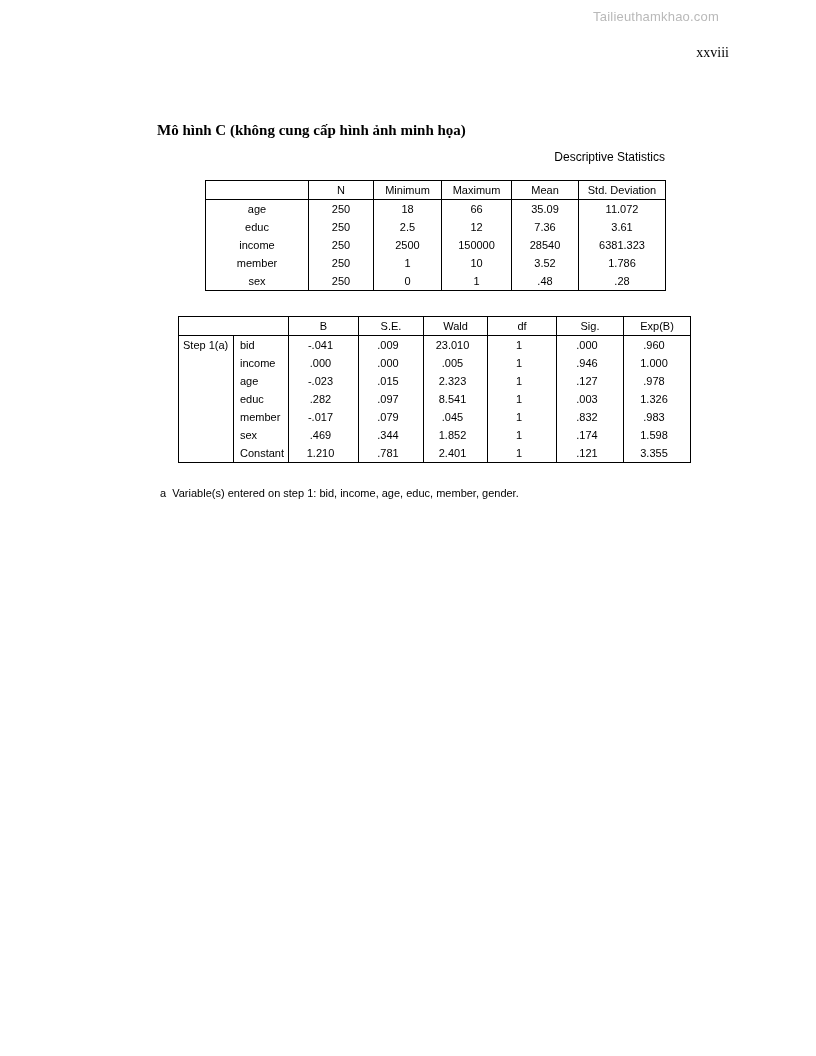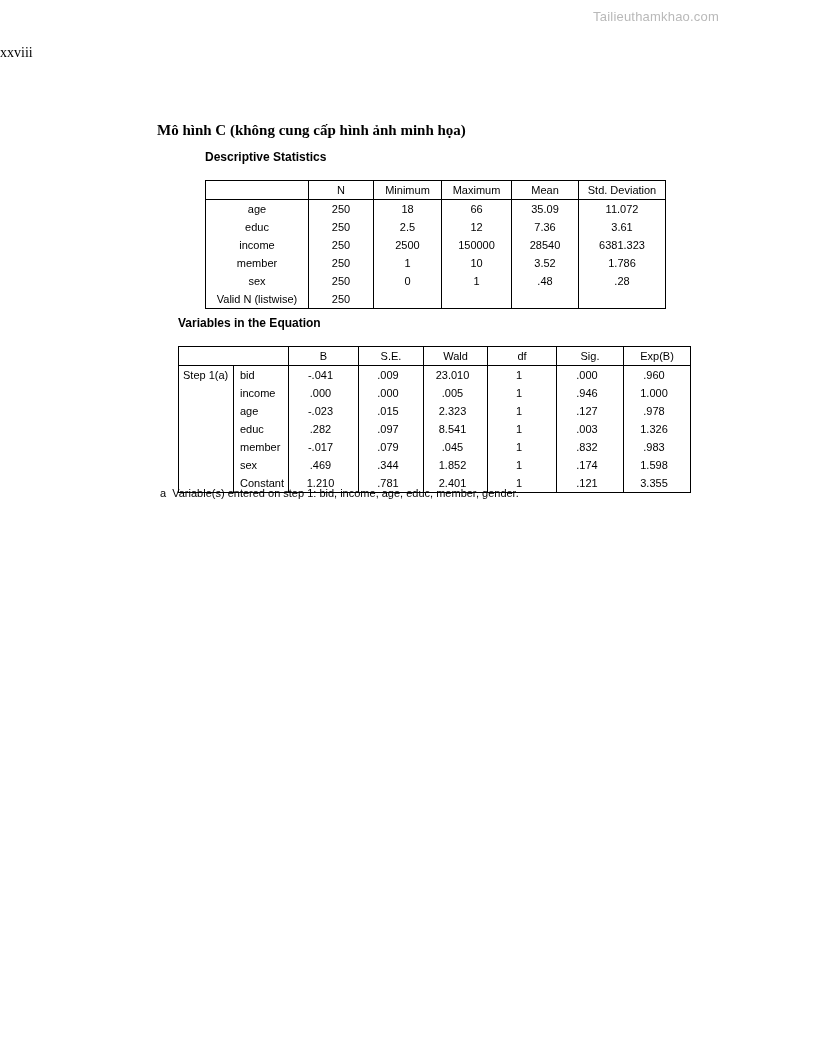--- a/index.html
+++ b/index.html
@@ -17,41 +17,41 @@
     right: 10px;
     font-size: 13px;
     color: #b9b9b9;
     letter-spacing: 0.2px;
   }
   .page-number {
     position: absolute;
     top: 45px;
     left: 0;
     width: 100%;
-    text-align: left;
+    text-align: right;
     font-family: "Liberation Serif", serif;
     font-size: 14px;
     color: #000;
   }
   .heading {
     position: absolute;
     top: 122px;
     left: 157px;
     font-family: "Liberation Serif", serif;
     font-size: 15px;
     font-weight: bold;
     color: #000;
   }
   .table-block { position: absolute; }
   .table-block.t1 { top: 150px; left: 205px; width: 460px; }
   .table-block.t2 { top: 316px; left: 178px; width: 512px; }
   .table-title {
-    text-align: left;
+    text-align: right;
     font-size: 12px;
-    font-weight: bold;
+    font-weight: normal;
     color: #000;
     margin: 0 0 16px 0;
   }
   table {
     border-collapse: collapse;
     table-layout: fixed;
     background: #fff;
     border: 1px solid #000;
   }
   .stats-table { width: 460px; }
@@ -167,34 +167,25 @@
             <td>1.786</td>
           </tr>
           <tr>
             <td>sex</td>
             <td>250</td>
             <td>0</td>
             <td>1</td>
             <td>.48</td>
             <td>.28</td>
           </tr>
-          <tr>
-            <td>Valid N (listwise)</td>
-            <td>250</td>
-            <td></td>
-            <td></td>
-            <td></td>
-            <td></td>
-          </tr>
         </tbody>
     </table>
   </div>
 
   <div class="table-block t2">
-    <div class="table-title">Variables in the Equation</div>
     <table class="eq-table">
       <colgroup>
         <col class="c-step">
           <col class="c-var">
           <col class="c-b">
           <col class="c-se">
           <col class="c-wald">
           <col class="c-df">
           <col class="c-sig">
           <col class="c-exp">

